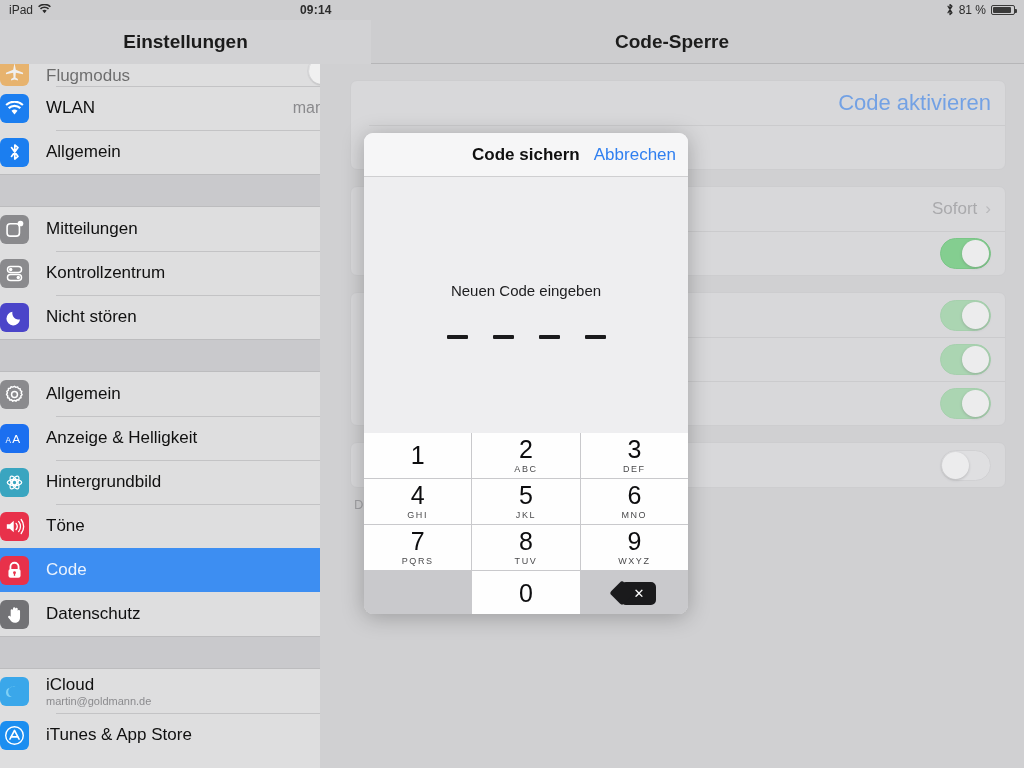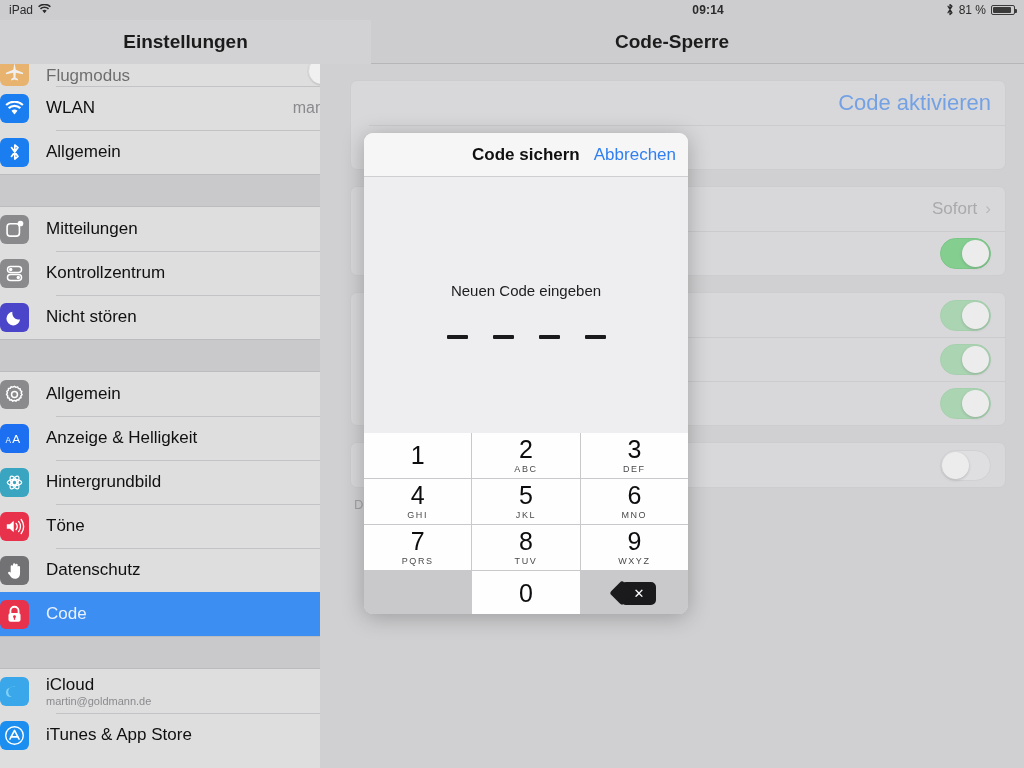--- a/index.html
+++ b/index.html
@@ -30,21 +30,21 @@
     align-items: center;
     font-size: 12px;
     color: #2b2b2b;
     background: #cdcdcf;
     z-index: 60;
   }
   .sb-left {
     display: flex; align-items: center; gap: 5px;
     padding-left: 9px; width: 300px;
   }
-  .sb-center { flex: 1; text-align: right; font-weight: bold; letter-spacing: .2px; }
+  .sb-center { flex: 1; text-align: left; font-weight: bold; letter-spacing: .2px; }
   .sb-right {
     width: 300px; display: flex; align-items: center;
     justify-content: flex-end; gap: 5px; padding-right: 9px;
   }
   .wifi-glyph { display: inline-block; font-size: 12px; line-height: 1; }
   .bt-glyph { display: inline-block; font-size: 13px; line-height: 1; }
   .batt {
     position: relative;
     width: 24px; height: 10px;
     border: 1px solid #3a3a3a;
@@ -418,43 +418,43 @@
               <path d="M2 6.6 h3.3 L9.6 2.6 v12.8 L5.3 11.4 H2 Z" fill="#fff"></path>
               <path d="M12.2 5.6 a5.6 5.6 0 0 1 0 6.8" fill="none" stroke="#fff" stroke-width="1.5" stroke-linecap="round"></path>
               <path d="M15 3.4 a9 9 0 0 1 0 11.2" fill="none" stroke="#fff" stroke-width="1.5" stroke-linecap="round"></path>
               <path d="M17.8 1.3 a12.3 12.3 0 0 1 0 15.4" fill="none" stroke="#fff" stroke-width="1.5" stroke-linecap="round"></path>
             </svg>
           </div>
           <div class="sb-text">
             <div class="sb-label">Töne</div>
           </div>
         </div>
-        <div class="sb-row">
-          <div class="sb-icon" style="background: rgb(114, 114, 117);">
-            <svg width="18" height="19" viewBox="0 0 20 20">
-              <path d="M5.2 12.8 V5.4 a1.3 1.3 0 0 1 2.6 0 V10 V3.2 a1.3 1.3 0 0 1 2.6 0 V10 V3.8 a1.3 1.3 0 0 1 2.6 0 V10 V6.2 a1.3 1.3 0 0 1 2.6 0 v7.2 c0 3.8-2.6 5.8-5.6 5.8 -3.2 0-4.5-1.6-5.6-3.6 L2.6 13.6 a1.35 1.35 0 0 1 2-1.8 Z" fill="#fff"></path>
-            </svg>
-          </div>
-          <div class="sb-text">
-            <div class="sb-label">Datenschutz</div>
-          </div>
-        </div>
         <div class="sb-row selected">
           <div class="sb-icon" style="background: rgb(232, 49, 74);">
             <svg width="17" height="19" viewBox="0 0 18 20">
               <path d="M4.7 8.6 V6.1 a4.3 4.3 0 0 1 8.6 0 V8.6" fill="none" stroke="#fff" stroke-width="1.9"></path>
               <rect x="2.6" y="8.4" width="12.8" height="9.4" rx="2.2" fill="#fff"></rect>
               <circle cx="9" cy="12.3" r="1.5" fill="#e8314a"></circle>
               <rect x="8.3" y="12.3" width="1.4" height="3.3" fill="#e8314a"></rect>
             </svg>
           </div>
           <div class="sb-text">
             <div class="sb-label">Code</div>
           </div>
         </div>
+        <div class="sb-row">
+          <div class="sb-icon" style="background: rgb(114, 114, 117);">
+            <svg width="18" height="19" viewBox="0 0 20 20">
+              <path d="M5.2 12.8 V5.4 a1.3 1.3 0 0 1 2.6 0 V10 V3.2 a1.3 1.3 0 0 1 2.6 0 V10 V3.8 a1.3 1.3 0 0 1 2.6 0 V10 V6.2 a1.3 1.3 0 0 1 2.6 0 v7.2 c0 3.8-2.6 5.8-5.6 5.8 -3.2 0-4.5-1.6-5.6-3.6 L2.6 13.6 a1.35 1.35 0 0 1 2-1.8 Z" fill="#fff"></path>
+            </svg>
+          </div>
+          <div class="sb-text">
+            <div class="sb-label">Datenschutz</div>
+          </div>
+        </div>
         <div class="sb-gap"></div>
         <div class="sb-row">
           <div class="sb-icon" style="background: rgb(58, 167, 234);">
             <svg width="22" height="16" viewBox="0 0 24 16">
               <path d="M6.4 14.6 A5.1 5.1 0 0 1 6.8 4.5 A6.3 6.3 0 0 1 18.3 6.1 A4.3 4.3 0 0 1 18 14.6 Z" fill="#3aa7ea"></path>
               <path d="M6.4 14.6 A5.1 5.1 0 0 1 6.8 4.5 A6.3 6.3 0 0 1 12.6 3.1 A5.6 5.6 0 0 0 8.6 14.6 Z" fill="#7fd0f5"></path>
             </svg>
           </div>
           <div class="sb-text">
             <div class="sb-label">iCloud</div>

